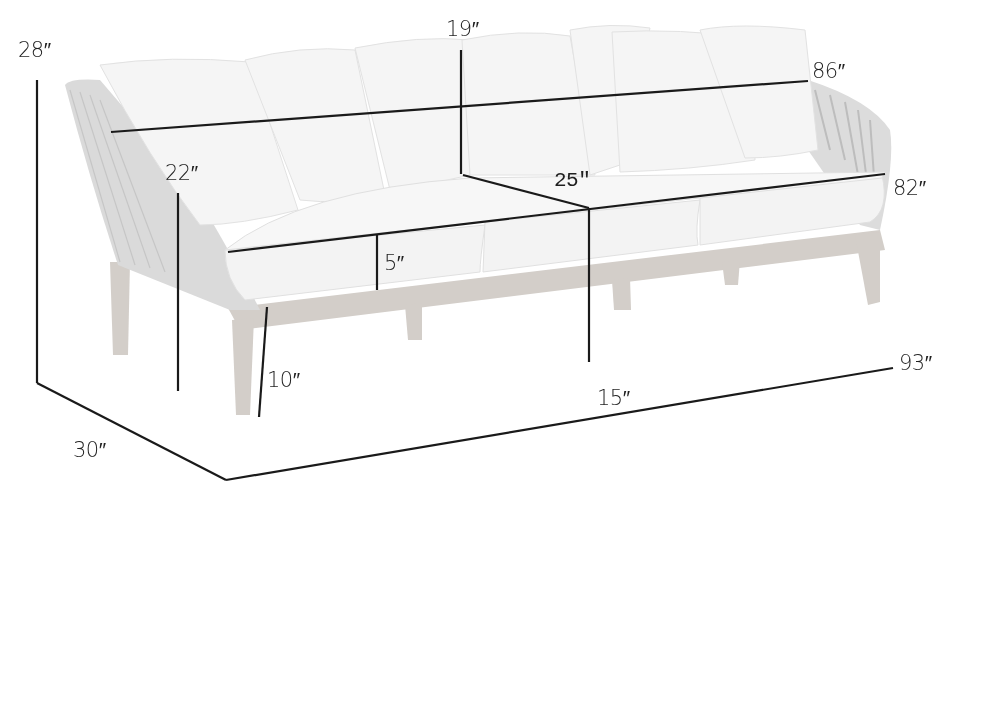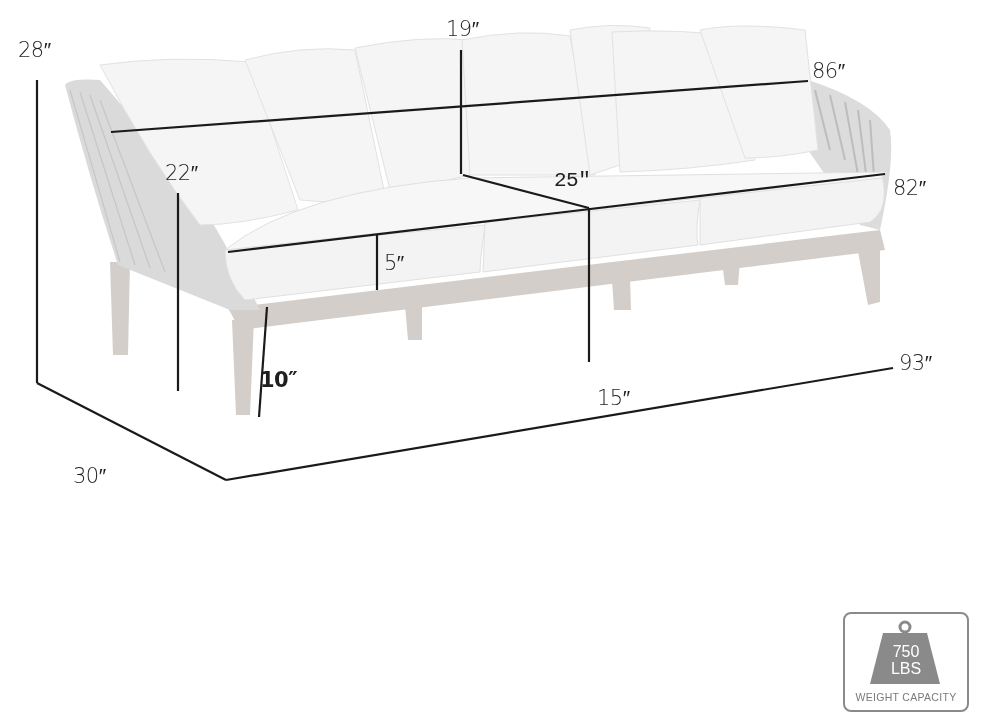--- a/index.html
+++ b/index.html
@@ -69,26 +69,17 @@
   </svg>
 
   <span class="dim" style="left:18px;top:38px;">28″</span>
   <span class="dim" style="left:446px;top:17px;">19″</span>
   <span class="dim" style="left:812px;top:59px;">86″</span>
   <span class="dim" style="left:165px;top:161px;">22″</span>
   <span class="dim" style="left:554px;top:169px;font-family:Liberation Mono, monospace;">25″</span>
   <span class="dim" style="left:893px;top:176px;">82″</span>
   <span class="dim" style="left:384px;top:251px;">5″</span>
   <span class="dim" style="left:597px;top:339px;margin-top:47px;">15″</span>
-  <span class="dim" style="left:260px;top:368px;font-weight:bold;">10″</span>
+  <span class="dim" style="left:267px;top:368px;">10″</span>
   <span class="dim" style="left:899px;top:351px;">93″</span>
-  <span class="dim" style="left:73px;top:464px;">30″</span>
+  <span class="dim" style="left:73px;top:438px;">30″</span>
 
-  <div class="badge">
-    <svg width="122" height="96" viewBox="0 0 122 96" style="position:absolute;left:0;top:0;">
-      <circle cx="60" cy="13" r="5" fill="none" stroke="#8a8a8a" stroke-width="3"></circle>
-      <polygon points="38,19 82,19 95,70 25,70" fill="#8a8a8a"></polygon>
-    </svg>
-    <div class="wt-text" style="top:30px;font-size:16px;">750</div>
-    <div class="wt-text" style="top:47px;font-size:16px;">LBS</div>
-    <div class="cap">WEIGHT CAPACITY</div>
-  </div>
 </div>
 
 </body></html>

